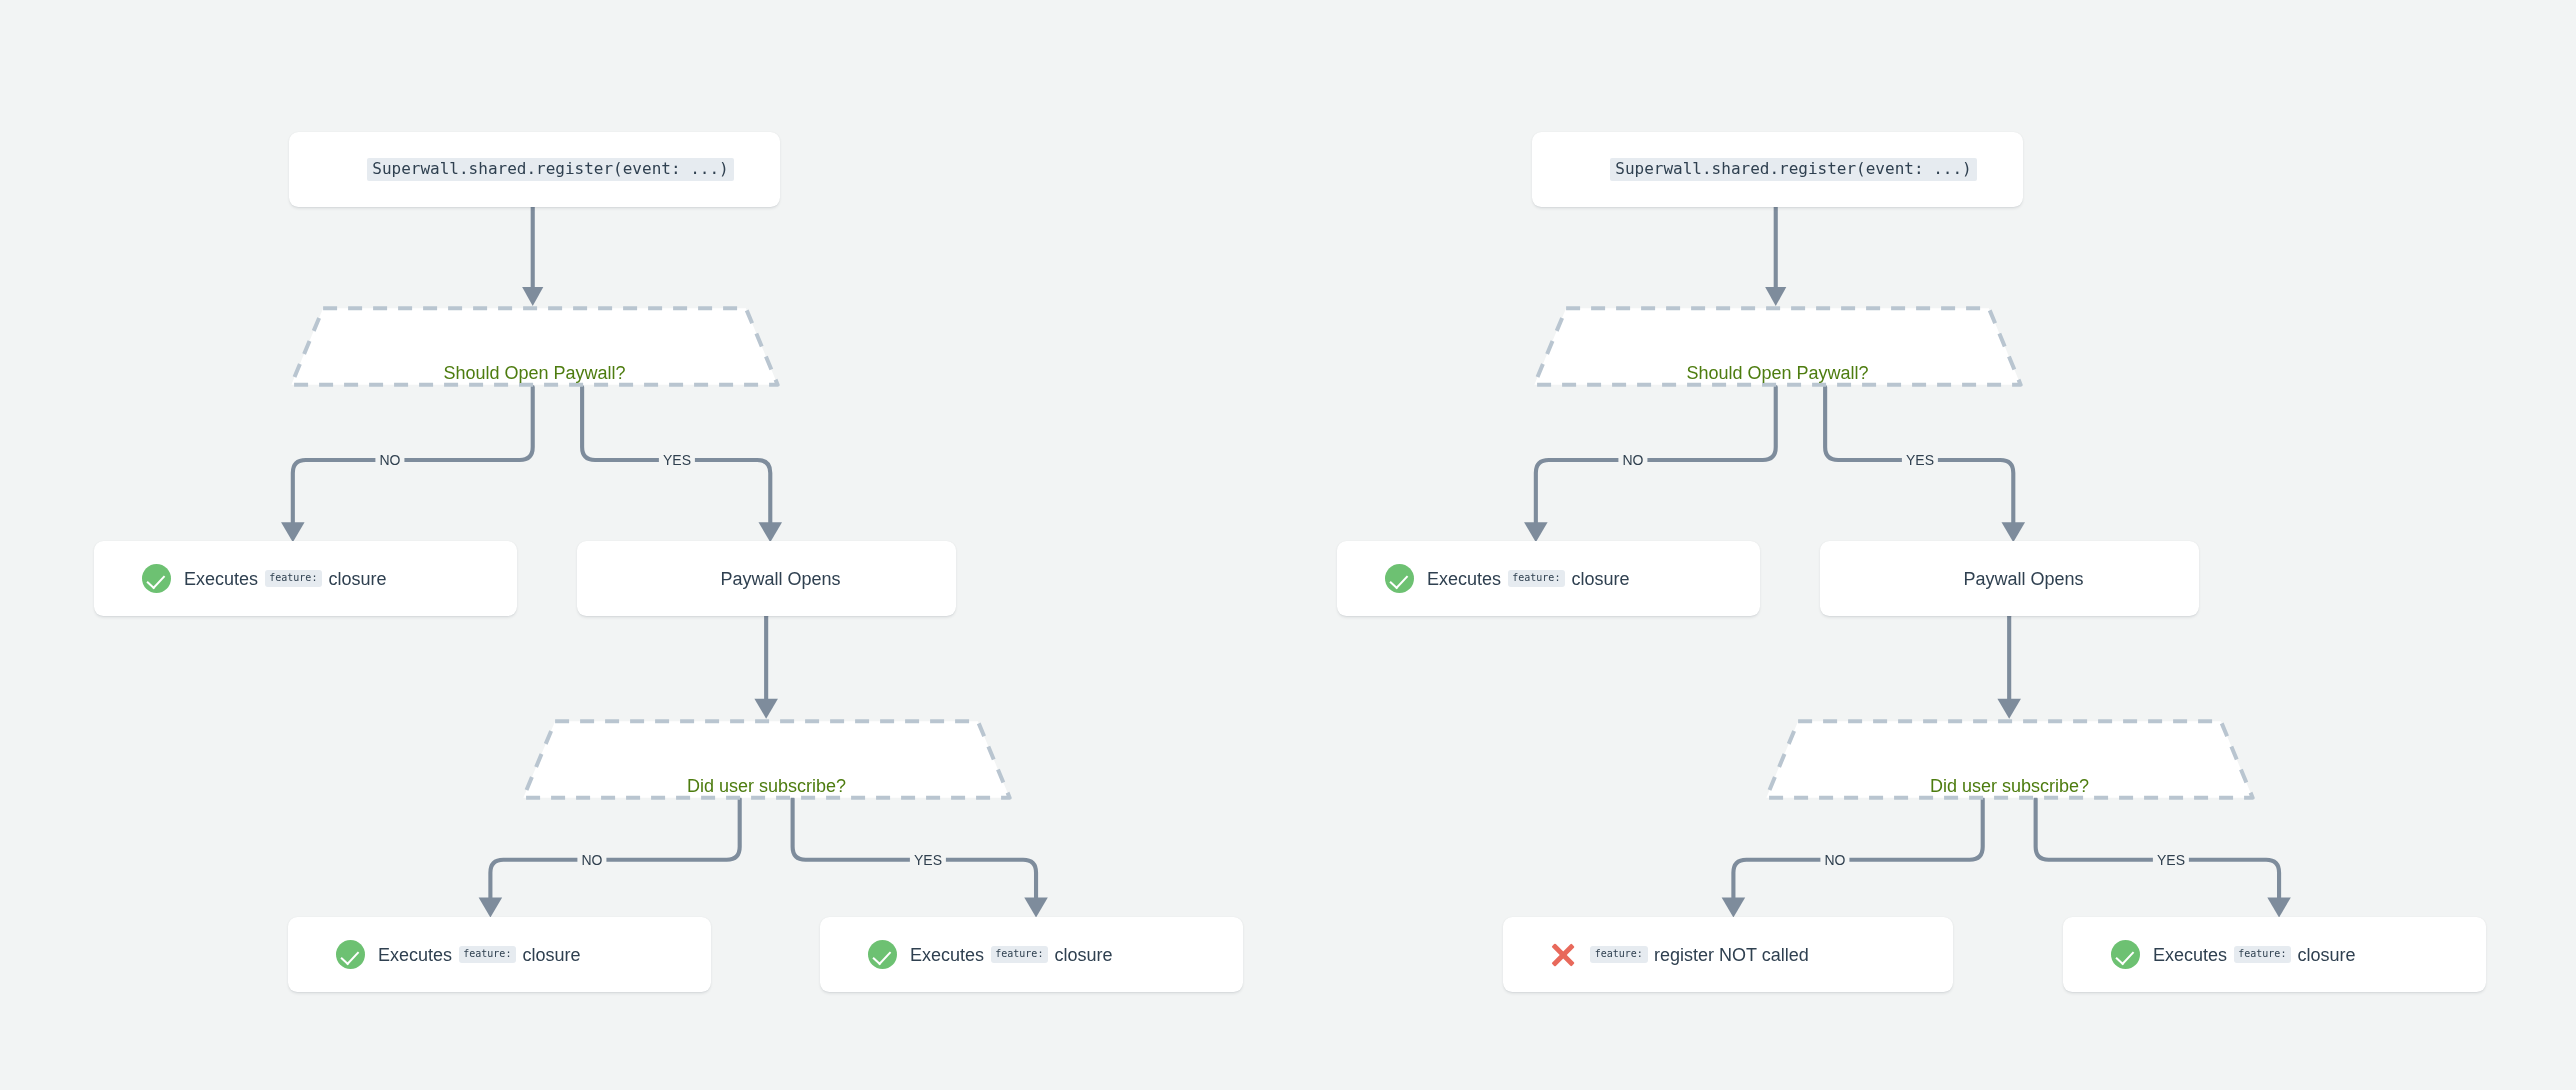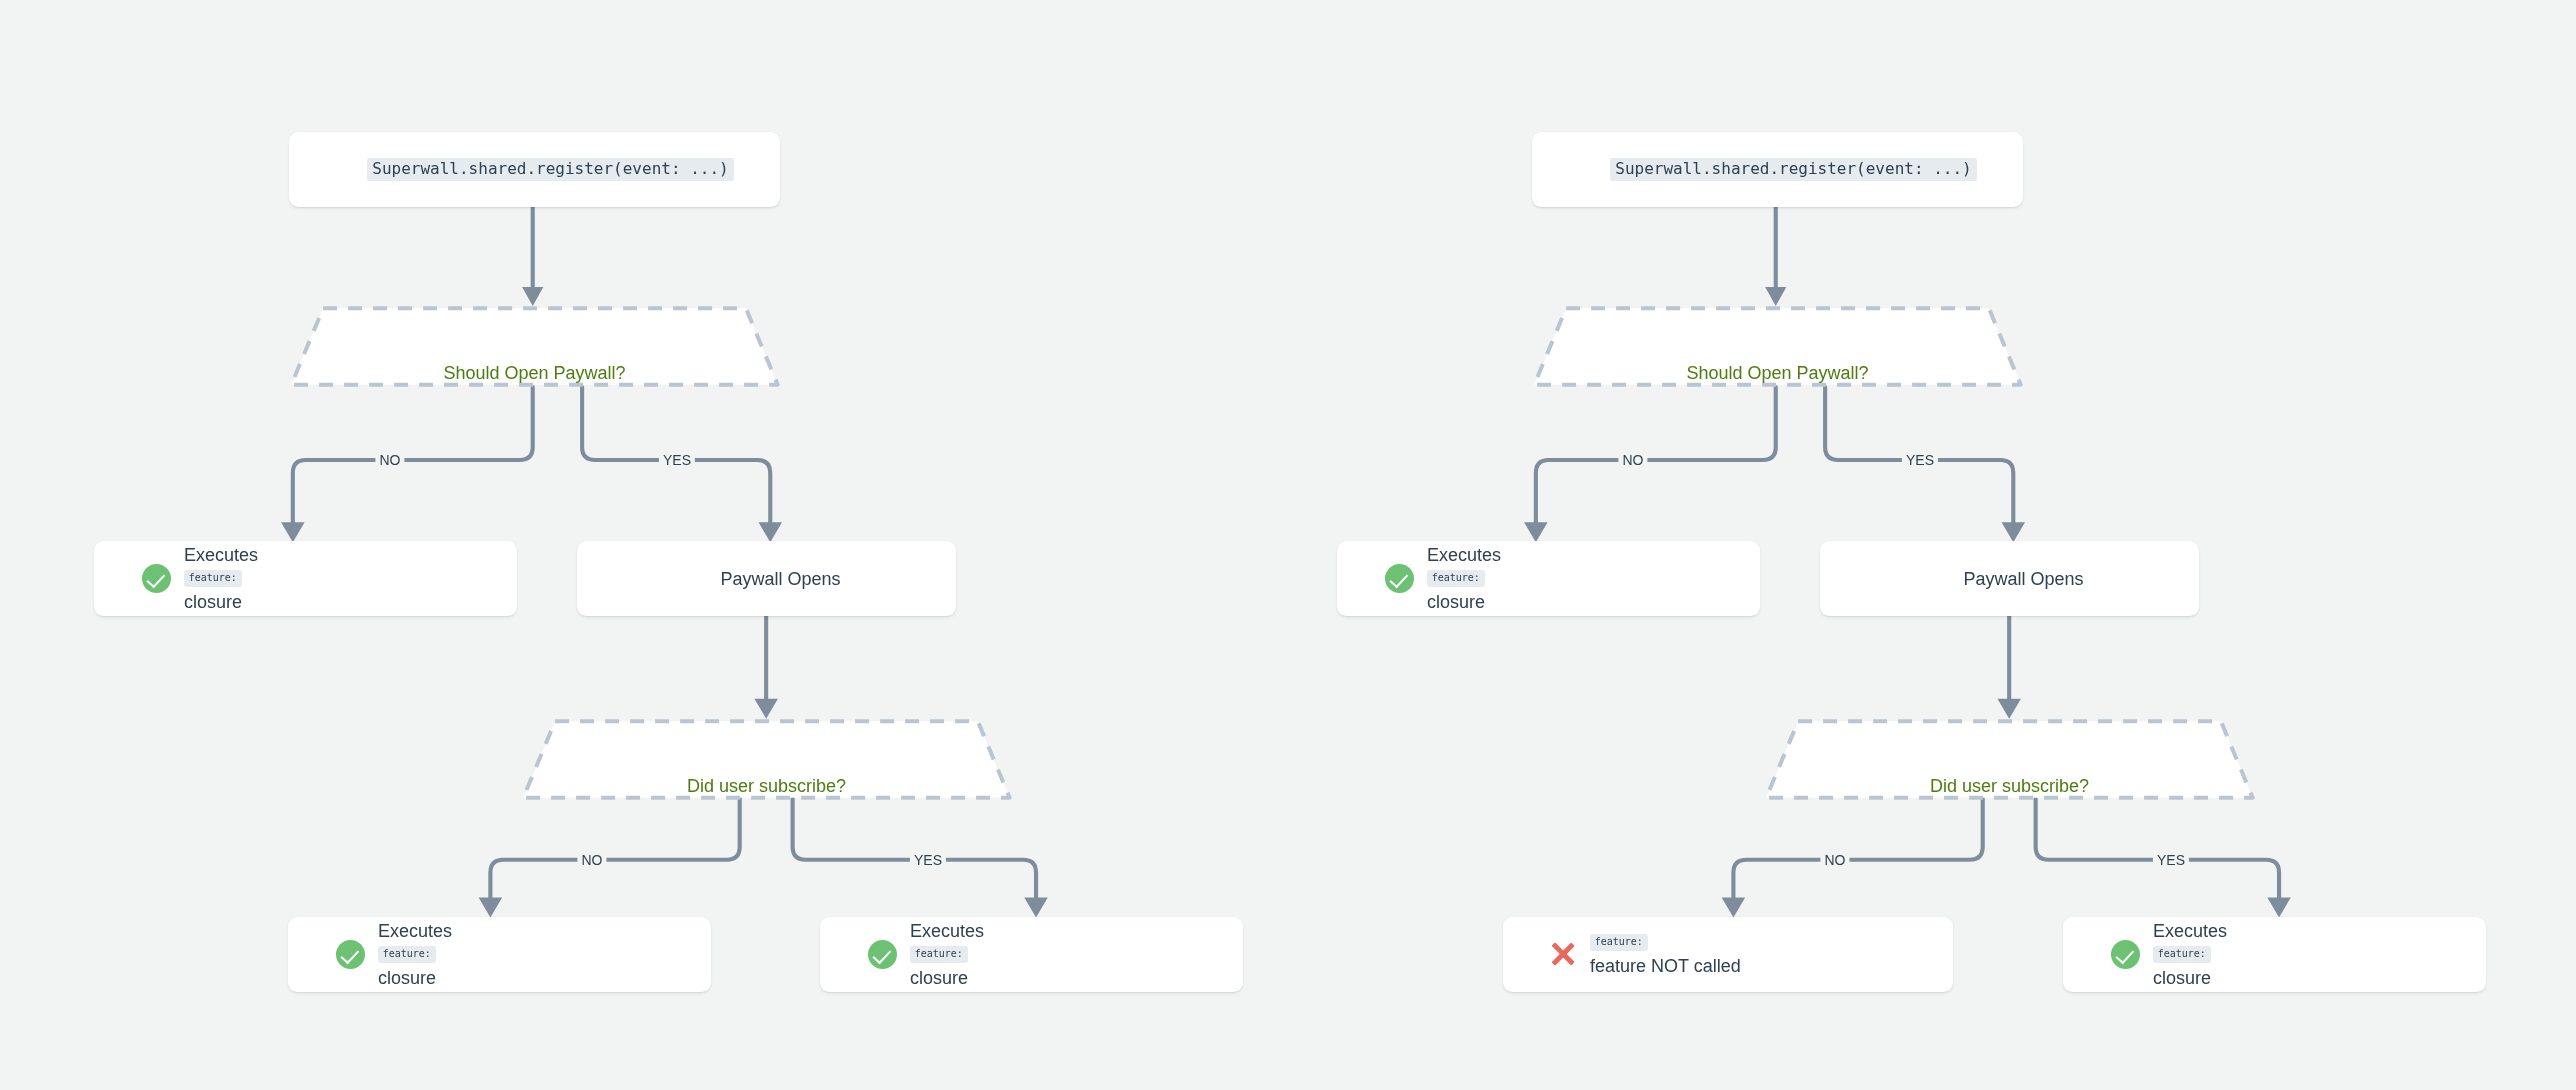--- a/index.html
+++ b/index.html
@@ -107,24 +107,23 @@
     display: flex;
     align-items: center;
     gap: 13px;
     padding-left: 0;
   }
   .result-text {
     font-size: 18px;
     color: #2f4050;
     white-space: nowrap;
     display: flex;
-    align-items: flex-start;
+    align-items: center;
     gap: 6.5px;
     line-height: 1;
-    flex-direction: column;
   }
 
   .icon-check {
     width: 29px;
     height: 29px;
     flex: 0 0 29px;
     border-radius: 50%;
     background: #6dc172;
     position: relative;
   }
@@ -331,21 +330,21 @@
       <path d="M58,4 L777,4 L831,134 L4,134 Z" fill="#ffffff" stroke="#b9c5d0" stroke-width="4" stroke-dasharray="14 11" stroke-linejoin="round" vector-effect="non-scaling-stroke"></path>
     </svg>
     <div class="dlabel">Did user subscribe?</div>
   </div>
 
   <div class="node" style="left:1503px; top:917px; width:450px; height:75px; justify-content:flex-start; padding-left:45px;">
     <div class="result-inner">
       <span class="icon-x"></span>
       <span class="result-text">
         <span class="code-sm">feature:</span>
-        <span>feature NOT called</span>
+        <span>register NOT called</span>
       </span>
     </div>
   </div>
 
   <div class="node" style="left:2063px; top:917px; width:423px; height:75px; justify-content:flex-start; padding-left:48px;">
     <div class="result-inner">
       <span class="icon-check"></span>
       <span class="result-text">
         <span>Executes</span>
         <span class="code-sm">feature:</span>

